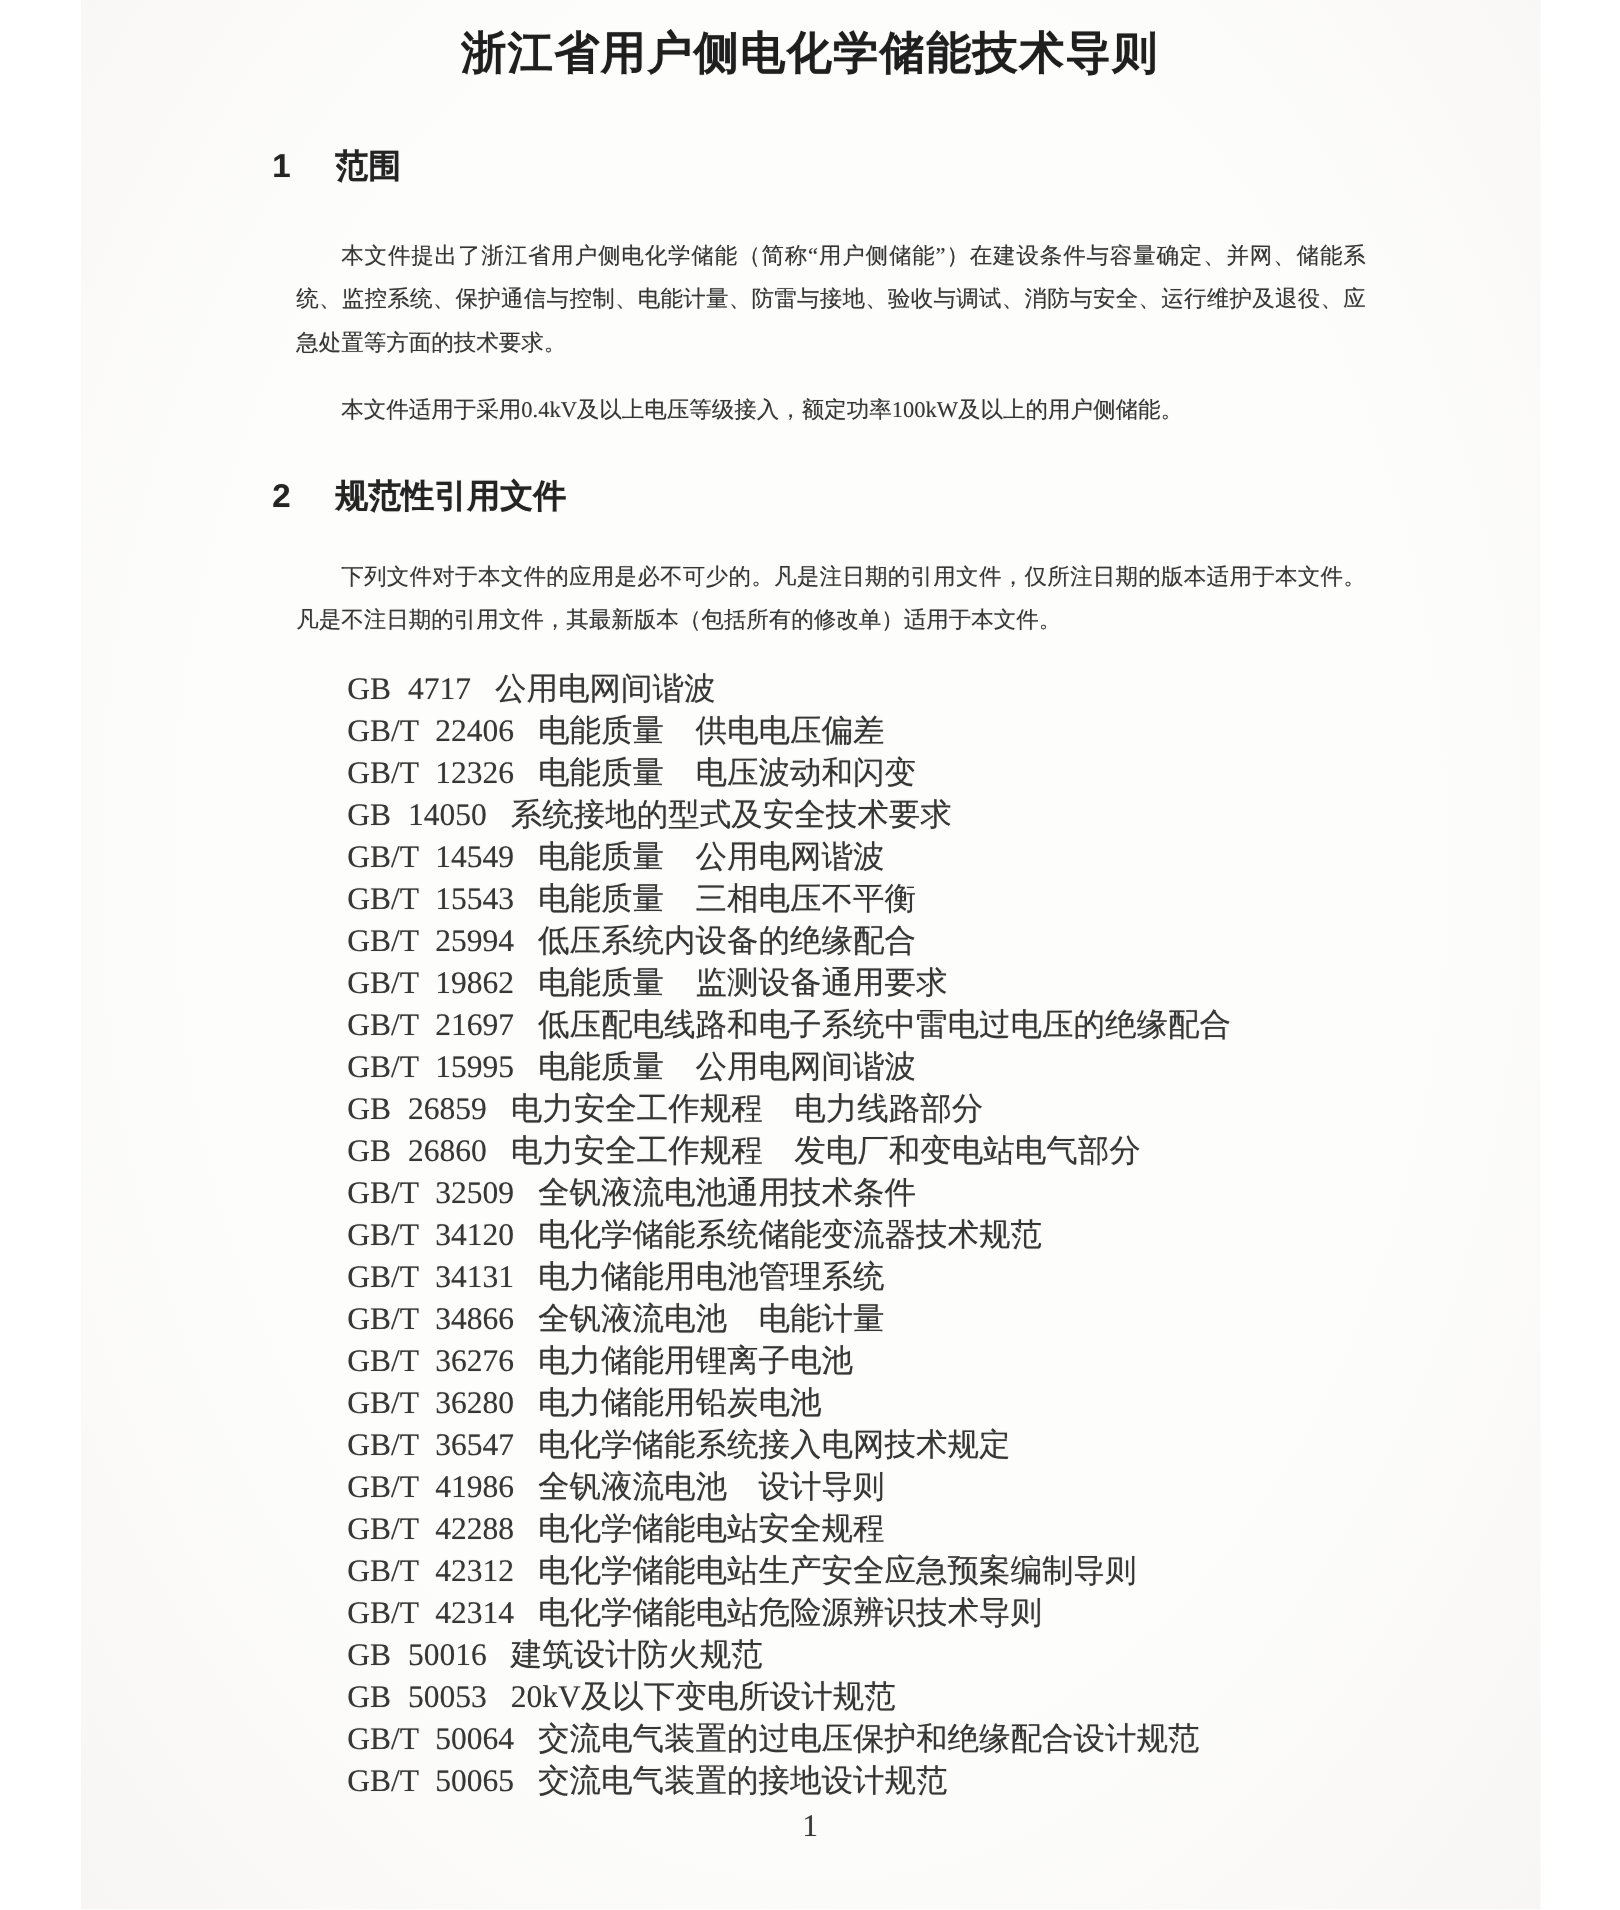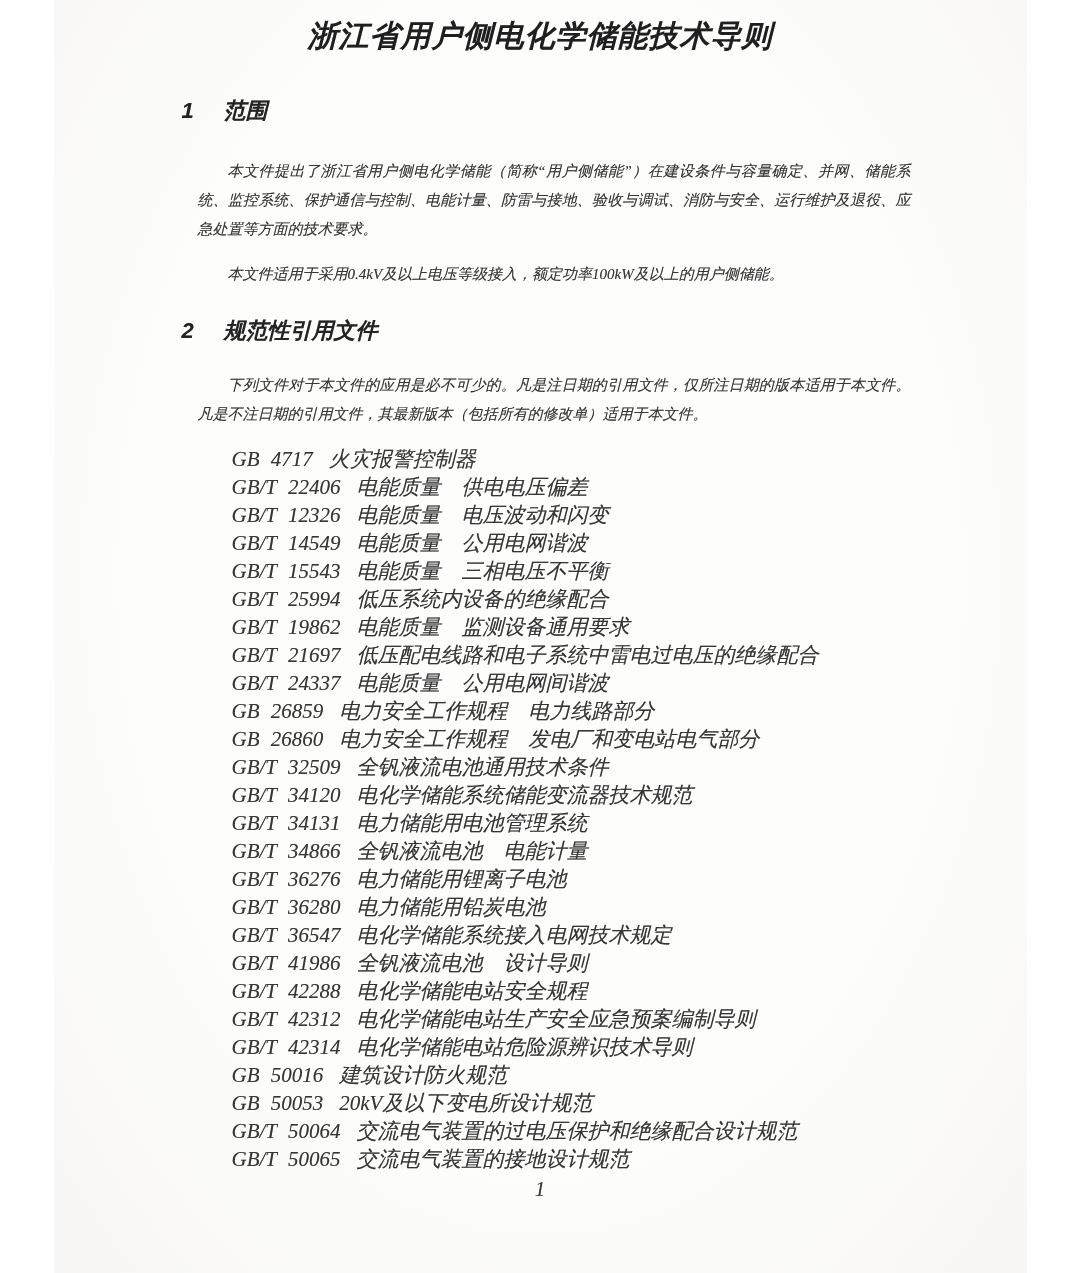--- a/index.html
+++ b/index.html
@@ -9,21 +9,20 @@
     position: relative;
     width: 973px;
     height: 1273px;
     margin: 0 auto;
     background: radial-gradient(ellipse at 50% 45%, #fdfdfc 60%, #f7f6f5 100%);
     overflow: hidden;
     box-sizing: border-box;
     font-family: "Liberation Serif", "DejaVu Serif", serif;
     color: #333333;
     text-shadow: 0 0 0.6px rgba(50,50,50,0.45);
-    font-style: italic;
   }
 
   .content {
     padding: 0 100px 0 128px;
   }
 
   .doc-title {
     margin: 14px 0 0 0;
     text-align: center;
     font-family: "Liberation Sans", "DejaVu Sans", sans-serif;
@@ -97,45 +96,48 @@
 
     <div class="section-heading heading-refs">
       <span class="num">2</span>
       <span class="txt">规范性引用文件</span>
     </div>
 
     <p class="para para-refs-intro">下列文件对于本文件的应用是必不可少的。凡是注日期的引用文件，仅所注日期的版本适用于本文件。凡是不注日期的引用文件，其最新版本（包括所有的修改单）适用于本文件。</p>
 
     <ul class="standards-list">
         <li class="standard-item">
-        <span class="standard-code">GB 4717</span><span class="standard-title">火灾报警控制器</span>
+        <span class="standard-code">GB 4717</span><span class="standard-title">公用电网间谐波</span>
       </li>
         <li class="standard-item">
         <span class="standard-code">GB/T 22406</span><span class="standard-title">电能质量　供电电压偏差</span>
       </li>
         <li class="standard-item">
         <span class="standard-code">GB/T 12326</span><span class="standard-title">电能质量　电压波动和闪变</span>
+      </li>
+        <li class="standard-item">
+        <span class="standard-code">GB 14050</span><span class="standard-title">系统接地的型式及安全技术要求</span>
       </li>
         <li class="standard-item">
         <span class="standard-code">GB/T 14549</span><span class="standard-title">电能质量　公用电网谐波</span>
       </li>
         <li class="standard-item">
         <span class="standard-code">GB/T 15543</span><span class="standard-title">电能质量　三相电压不平衡</span>
       </li>
         <li class="standard-item">
         <span class="standard-code">GB/T 25994</span><span class="standard-title">低压系统内设备的绝缘配合</span>
       </li>
         <li class="standard-item">
         <span class="standard-code">GB/T 19862</span><span class="standard-title">电能质量　监测设备通用要求</span>
       </li>
         <li class="standard-item">
         <span class="standard-code">GB/T 21697</span><span class="standard-title">低压配电线路和电子系统中雷电过电压的绝缘配合</span>
       </li>
         <li class="standard-item">
-        <span class="standard-code">GB/T 24337</span><span class="standard-title">电能质量　公用电网间谐波</span>
+        <span class="standard-code">GB/T 15995</span><span class="standard-title">电能质量　公用电网间谐波</span>
       </li>
         <li class="standard-item">
         <span class="standard-code">GB 26859</span><span class="standard-title">电力安全工作规程　电力线路部分</span>
       </li>
         <li class="standard-item">
         <span class="standard-code">GB 26860</span><span class="standard-title">电力安全工作规程　发电厂和变电站电气部分</span>
       </li>
         <li class="standard-item">
         <span class="standard-code">GB/T 32509</span><span class="standard-title">全钒液流电池通用技术条件</span>
       </li>

